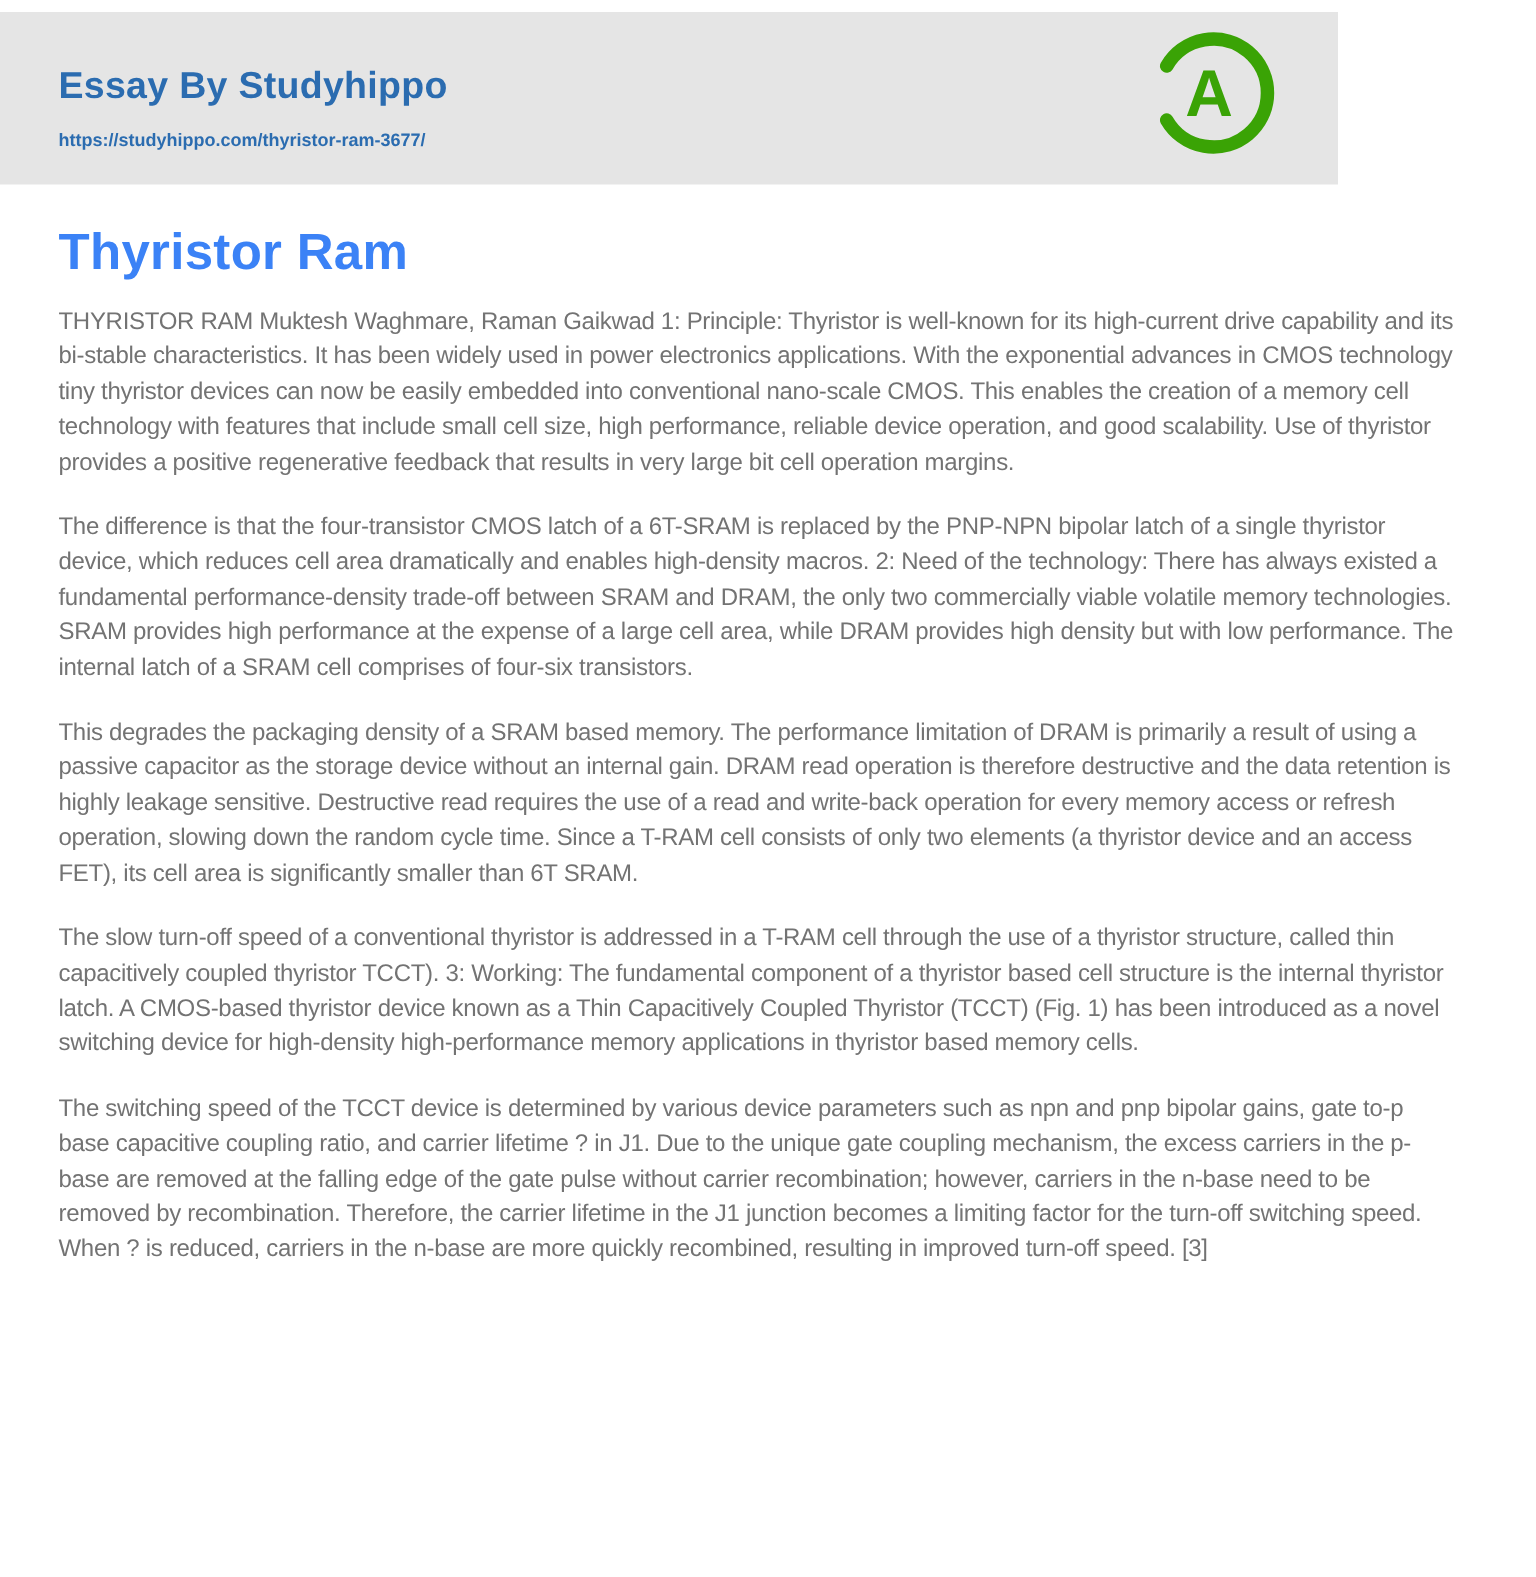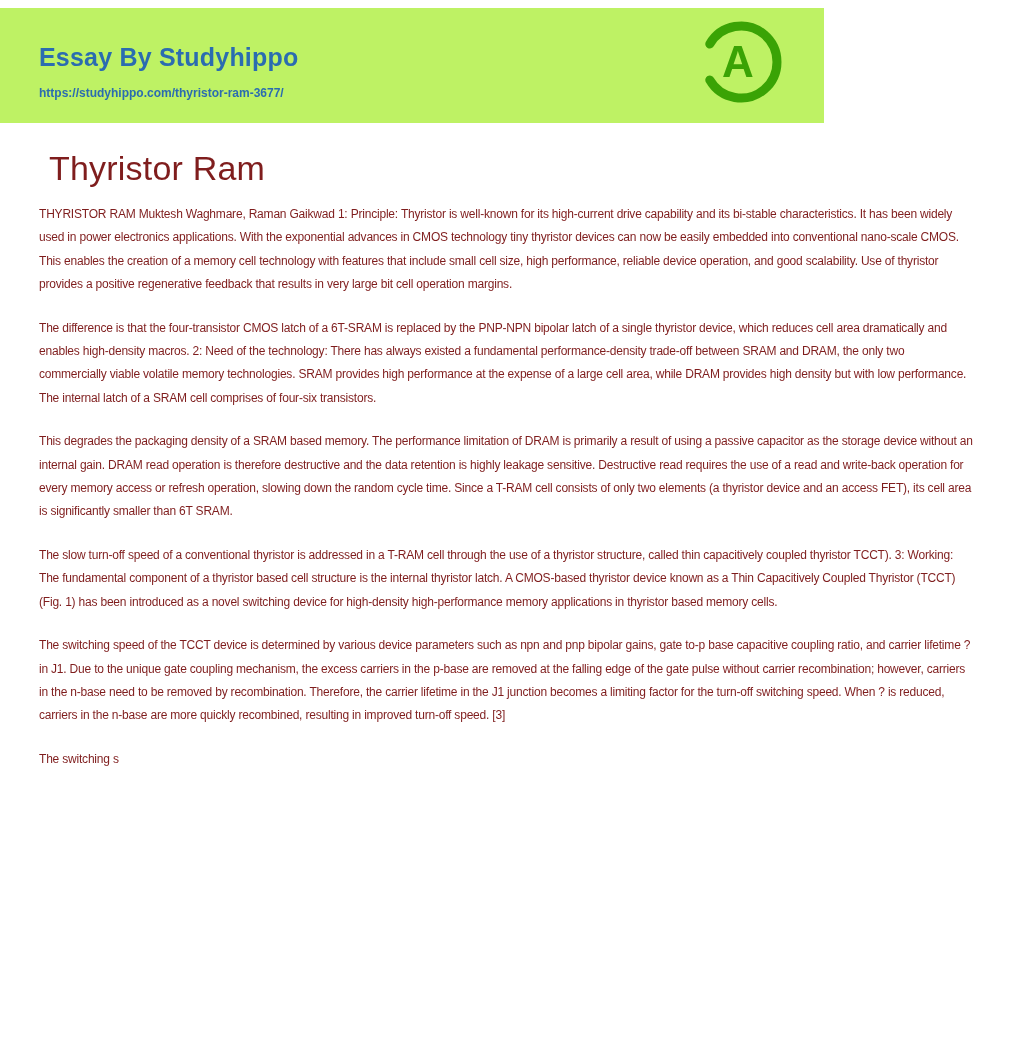--- a/index.html
+++ b/index.html
@@ -6,23 +6,23 @@
   html, body { margin: 0; padding: 0; background: #ffffff; }
   body {
     width: 1024px;
     height: 1051px;
     overflow: hidden;
     font-family: "Liberation Sans", sans-serif;
   }
   .header {
     position: relative;
     margin-top: 8px;
-    width: 824px;
+    width: 892px;
     height: 115px;
-    background: #bef264;
+    background: #e5e5e5;
     padding: 34px 36px 0 39px;
   }
   .brand {
     font-size: 25px;
     font-weight: 700;
     letter-spacing: 0.2px;
     line-height: 30px;
     color: #2b6cb0;
   }
   .url {
@@ -38,33 +38,33 @@
     position: absolute;
     top: 11px;
     right: 40px;
     width: 86px;
     height: 86px;
   }
   .content {
     padding: 25px 39px 0 39px;
   }
   .title {
-    margin: 0 0 14px 10px;
+    margin: 0 0 14px 0;
     font-size: 34px;
-    font-weight: 400;
+    font-weight: 700;
     letter-spacing: 0.2px;
     line-height: 41px;
-    color: #7f1d1d;
+    color: #3b82f6;
   }
   .para {
     margin: 0 12px 20px 0;
-    font-size: 12px;
+    font-size: 16px;
     letter-spacing: -0.2px;
     line-height: 23.4px;
-    color: #7f1d1d;
+    color: #737373;
   }
 </style>
 </head>
 <body>
 
 <div class="page">
 
   <header class="header">
     <div>
       <div class="brand">Essay By Studyhippo</div>
@@ -80,16 +80,15 @@
   </header>
 
   <main class="content">
     <h1 class="title">Thyristor Ram</h1>
 
     <p class="para">THYRISTOR RAM Muktesh Waghmare, Raman Gaikwad 1: Principle: Thyristor is well-known for its high-current drive capability and its bi-stable characteristics. It has been widely used in power electronics applications. With the exponential advances in CMOS technology tiny thyristor devices can now be easily embedded into conventional nano-scale CMOS. This enables the creation of a memory cell technology with features that include small cell size, high performance, reliable device operation, and good scalability. Use of thyristor provides a positive regenerative feedback that results in very large bit cell operation margins.</p>
     <p class="para">The difference is that the four-transistor CMOS latch of a 6T-SRAM is replaced by the PNP-NPN bipolar latch of a single thyristor device, which reduces cell area dramatically and enables high-density macros. 2: Need of the technology: There has always existed a fundamental performance-density trade-off between SRAM and DRAM, the only two commercially viable volatile memory technologies. SRAM provides high performance at the expense of a large cell area, while DRAM provides high density but with low performance. The internal latch of a SRAM cell comprises of four-six transistors.</p>
     <p class="para">This degrades the packaging density of a SRAM based memory. The performance limitation of DRAM is primarily a result of using a passive capacitor as the storage device without an internal gain. DRAM read operation is therefore destructive and the data retention is highly leakage sensitive. Destructive read requires the use of a read and write-back operation for every memory access or refresh operation, slowing down the random cycle time. Since a T-RAM cell consists of only two elements (a thyristor device and an access FET), its cell area is significantly smaller than 6T SRAM.</p>
     <p class="para">The slow turn-off speed of a conventional thyristor is addressed in a T-RAM cell through the use of a thyristor structure, called thin capacitively coupled thyristor TCCT). 3: Working: The fundamental component of a thyristor based cell structure is the internal thyristor latch. A CMOS-based thyristor device known as a Thin Capacitively Coupled Thyristor (TCCT) (Fig. 1) has been introduced as a novel switching device for high-density high-performance memory applications in thyristor based memory cells.</p>
     <p class="para">The switching speed of the TCCT device is determined by various device parameters such as npn and pnp bipolar gains, gate to-p base capacitive coupling ratio, and carrier lifetime ? in J1. Due to the unique gate coupling mechanism, the excess carriers in the p-base are removed at the falling edge of the gate pulse without carrier recombination; however, carriers in the n-base need to be removed by recombination. Therefore, the carrier lifetime in the J1 junction becomes a limiting factor for the turn-off switching speed. When ? is reduced, carriers in the n-base are more quickly recombined, resulting in improved turn-off speed. [3]</p>
-    <p class="para">The switching s</p>
   </main>
 
 </div>
 
 </body></html>

